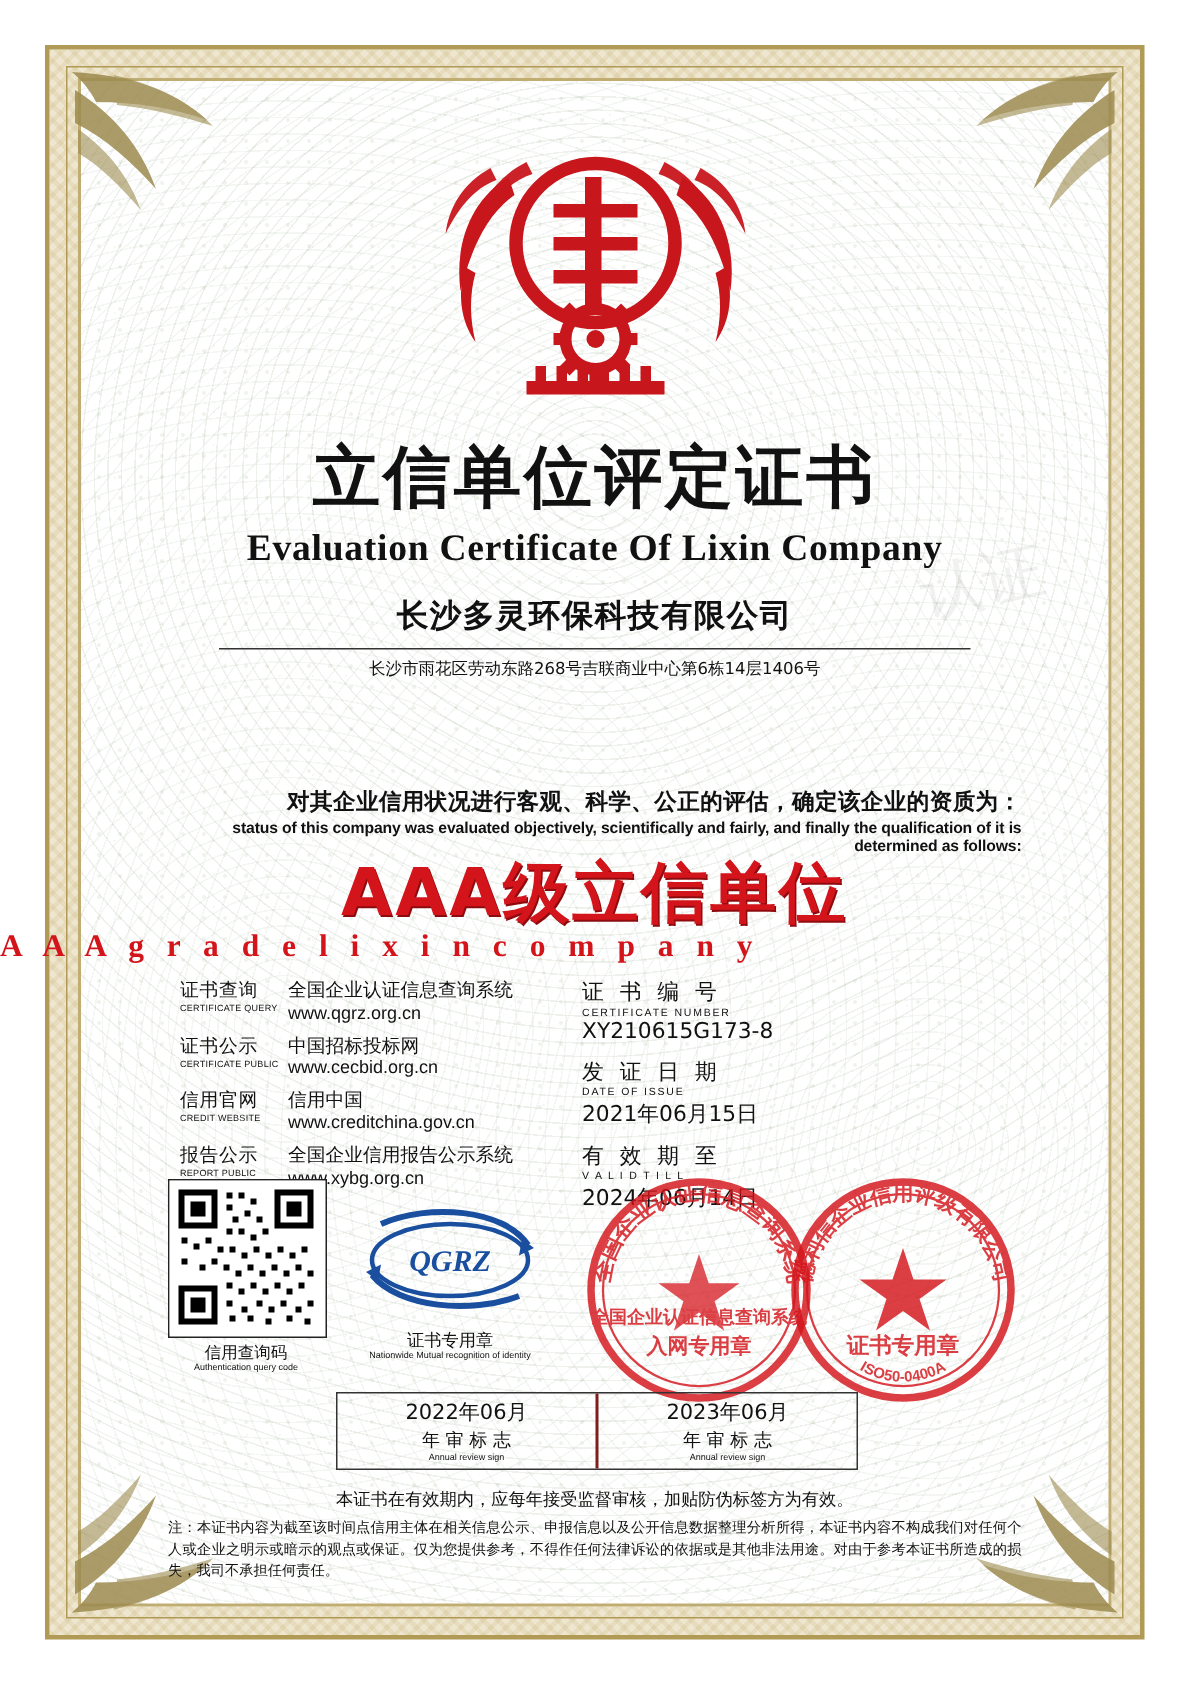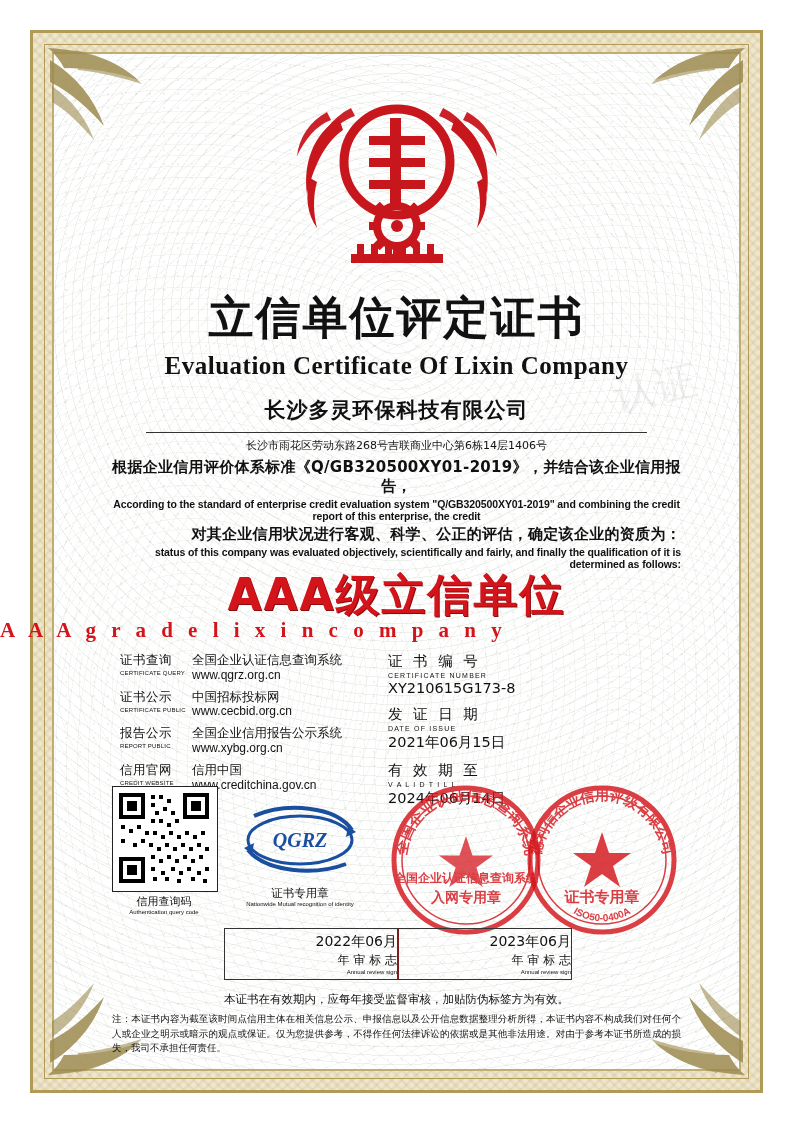--- a/index.html
+++ b/index.html
@@ -116,21 +116,21 @@
   .qgrz-cap{position:absolute;left:232px;top:886px;width:136px;text-align:center;}
   .qgrz-cap .cn{font-family:"DejaVu Sans","Liberation Sans",sans-serif;font-size:11.5px;color:#111;}
   .qgrz-cap .en{font-family:"Liberation Sans",sans-serif;font-size:6px;color:#111;}
 
   .stamp{position:absolute;width:168px;height:168px;}
   .stamp-a{left:382px;top:776px;}
   .stamp-b{left:518px;top:776px;}
 
   
   .review{position:absolute;left:224px;top:928px;width:346px;height:50px;border:1px solid #333;display:flex;}
-  .review .cell{flex:1;display:flex;flex-direction:column;align-items:flex-end;justify-content:center;}
+  .review .cell{flex:1;display:flex;flex-direction:column;align-items:center;justify-content:center;}
   .review .cell + .cell{border-left:2px solid #7f1d1d;}
   .review .y{font-family:"DejaVu Sans","Liberation Sans",sans-serif;font-size:14px;color:#111;}
   .review .t{font-family:"DejaVu Sans","Liberation Sans",sans-serif;font-size:12px;color:#111;margin-top:1px;}
   .review .e{font-family:"Liberation Sans",sans-serif;font-size:6px;color:#111;}
 
   .foot1{position:absolute;left:112px;right:112px;top:992px;text-align:center;
     font-family:"DejaVu Sans","Liberation Sans",sans-serif;font-size:11.5px;color:#111;}
   .foot2{position:absolute;left:112px;right:112px;top:1012px;
     font-family:"DejaVu Sans","Liberation Sans",sans-serif;font-size:9.5px;color:#111;line-height:1.55;text-align:justify;}
 
@@ -239,24 +239,20 @@
       </g>
     </svg>
   </div>
 
   <div class="title-cn">立信单位评定证书</div>
   <div class="title-en">Evaluation Certificate Of Lixin Company</div>
   <div class="company">长沙多灵环保科技有限公司</div>
   <div class="rule"></div>
   <div class="address">长沙市雨花区劳动东路268号吉联商业中心第6栋14层1406号</div>
 
-  <div class="para p1">
-    <div class="cn">根据企业信用评价体系标准《Q/GB320500XY01-2019》，并结合该企业信用报告，</div>
-    <div class="en">According to the standard of enterprise credit evaluation system "Q/GB320500XY01-2019" and combining the credit report of this enterprise, the credit</div>
-  </div>
 
   <div class="para p2">
     <div class="cn">对其企业信用状况进行客观、科学、公正的评估，确定该企业的资质为：</div>
     <div class="en">status of this company was evaluated objectively, scientifically and fairly, and finally the qualification of it is determined as follows:</div>
   </div>
 
   <div class="grade-cn">AAA级立信单位</div>
   <div class="grade-en">A A A   g r a d e   l i x i n   c o m p a n y</div>
 
   <div class="info-left">
@@ -275,36 +271,36 @@
         <div class="cn">证书公示</div>
         <div class="en">CERTIFICATE PUBLIC</div>
       </div>
       <div class="inf-val">
         <div>中国招标投标网</div>
         <div class="url">www.cecbid.org.cn</div>
       </div>
     </div>
     <div class="inf-row">
       <div class="inf-lbl">
+        <div class="cn">信用官网</div>
+        <div class="en">CREDIT WEBSITE</div>
+      </div>
+      <div class="inf-val">
+        <div>信用中国</div>
+        <div class="url">www.creditchina.gov.cn</div>
+      </div>
+    </div>
+    <div class="inf-row">
+      <div class="inf-lbl">
         <div class="cn">报告公示</div>
         <div class="en">REPORT PUBLIC</div>
       </div>
       <div class="inf-val">
         <div>全国企业信用报告公示系统</div>
         <div class="url">www.xybg.org.cn</div>
-      </div>
-    </div>
-    <div class="inf-row">
-      <div class="inf-lbl">
-        <div class="cn">信用官网</div>
-        <div class="en">CREDIT WEBSITE</div>
-      </div>
-      <div class="inf-val">
-        <div>信用中国</div>
-        <div class="url">www.creditchina.gov.cn</div>
       </div>
     </div>
   </div>
 
   <div class="info-right">
     <div class="inf-row2">
       <div class="inf-lbl2">
         <div class="cn">证 书 编 号</div>
         <div class="en">CERTIFICATE NUMBER</div>
       </div>

